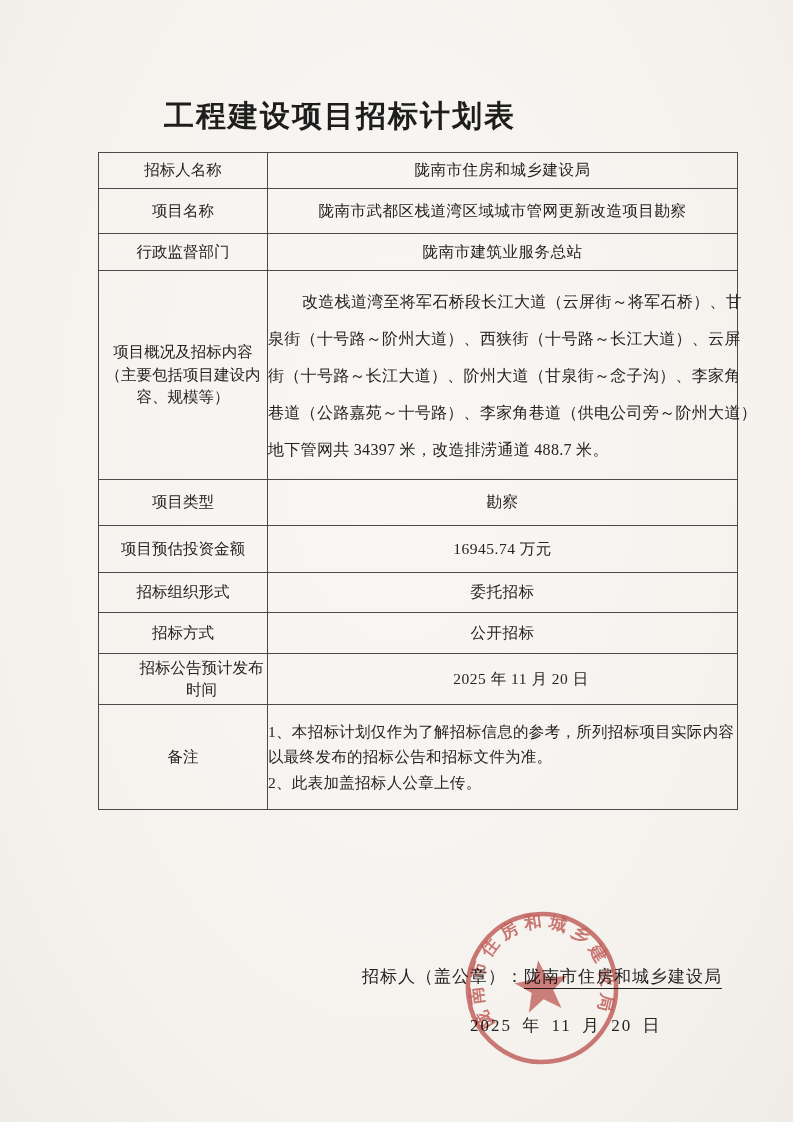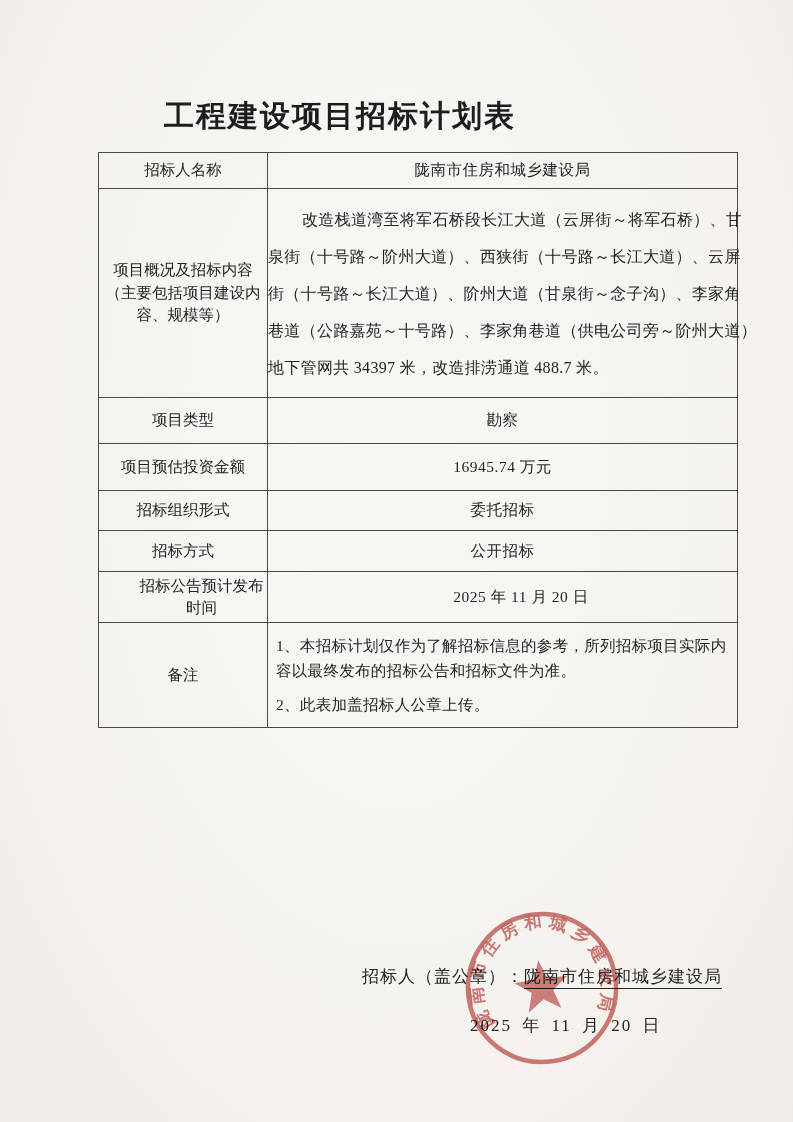--- a/index.html
+++ b/index.html
@@ -59,21 +59,21 @@
     font-size:16px;
     letter-spacing:.3px;
     white-space:nowrap;
   }
   .ov-line span{
     text-underline-offset:5px;
     text-decoration-thickness:1px;
   }
   .ov-indent{padding-left:34px;}
   .remarks{padding:6px 10px;line-height:1.55;text-align:left;letter-spacing:.2px;}
-  .remarks div{margin:8px;}
+  .remarks div{margin:0;}
   .footer-sign{
     position:absolute;left:362px;top:965px;
     font-size:17px;letter-spacing:1px;color:#242424;
     white-space:nowrap;
   }
   .footer-sign .sign-value{
     text-decoration:underline;
     text-underline-offset:6px;
     text-decoration-thickness:1px;
     padding-right:6px;
@@ -100,20 +100,28 @@
 
   <table class="main">
     <colgroup>
         <col class="c-label">
         <col class="c-value">
       </colgroup>
     <tbody>
       <tr class="r1">
         <td class="lbl">招标人名称</td>
         <td class="val">陇南市住房和城乡建设局</td>
+      </tr>
+      <tr class="r2">
+        <td class="lbl">项目名称</td>
+        <td class="val">陇南市武都区栈道湾区域城市管网更新改造项目勘察</td>
+      </tr>
+      <tr class="r3">
+        <td class="lbl">行政监督部门</td>
+        <td class="val">陇南市建筑业服务总站</td>
       </tr>
       <tr class="r5">
         <td class="lbl">项目概况及招标内容（主要包括项目建设内容、规模等）</td>
         <td class="val-left ov-cell">
           <span class="ov-line ov-indent"><span>改造栈道湾至将军石桥段长江大道（云屏街～将军石桥）、甘</span></span>
           <span class="ov-line"><span>泉街（十号路～阶州大道）、西狭街（十号路～长江大道）、云屏</span></span>
           <span class="ov-line"><span>街（十号路～长江大道）、阶州大道（甘泉街～念子沟）、李家角</span></span>
           <span class="ov-line"><span>巷道（公路嘉苑～十号路）、李家角巷道（供电公司旁～阶州大道）</span></span>
           <span class="ov-line"><span>地下管网共 34397 米，改造排涝通道 488.7 米。</span></span>
         </td>

